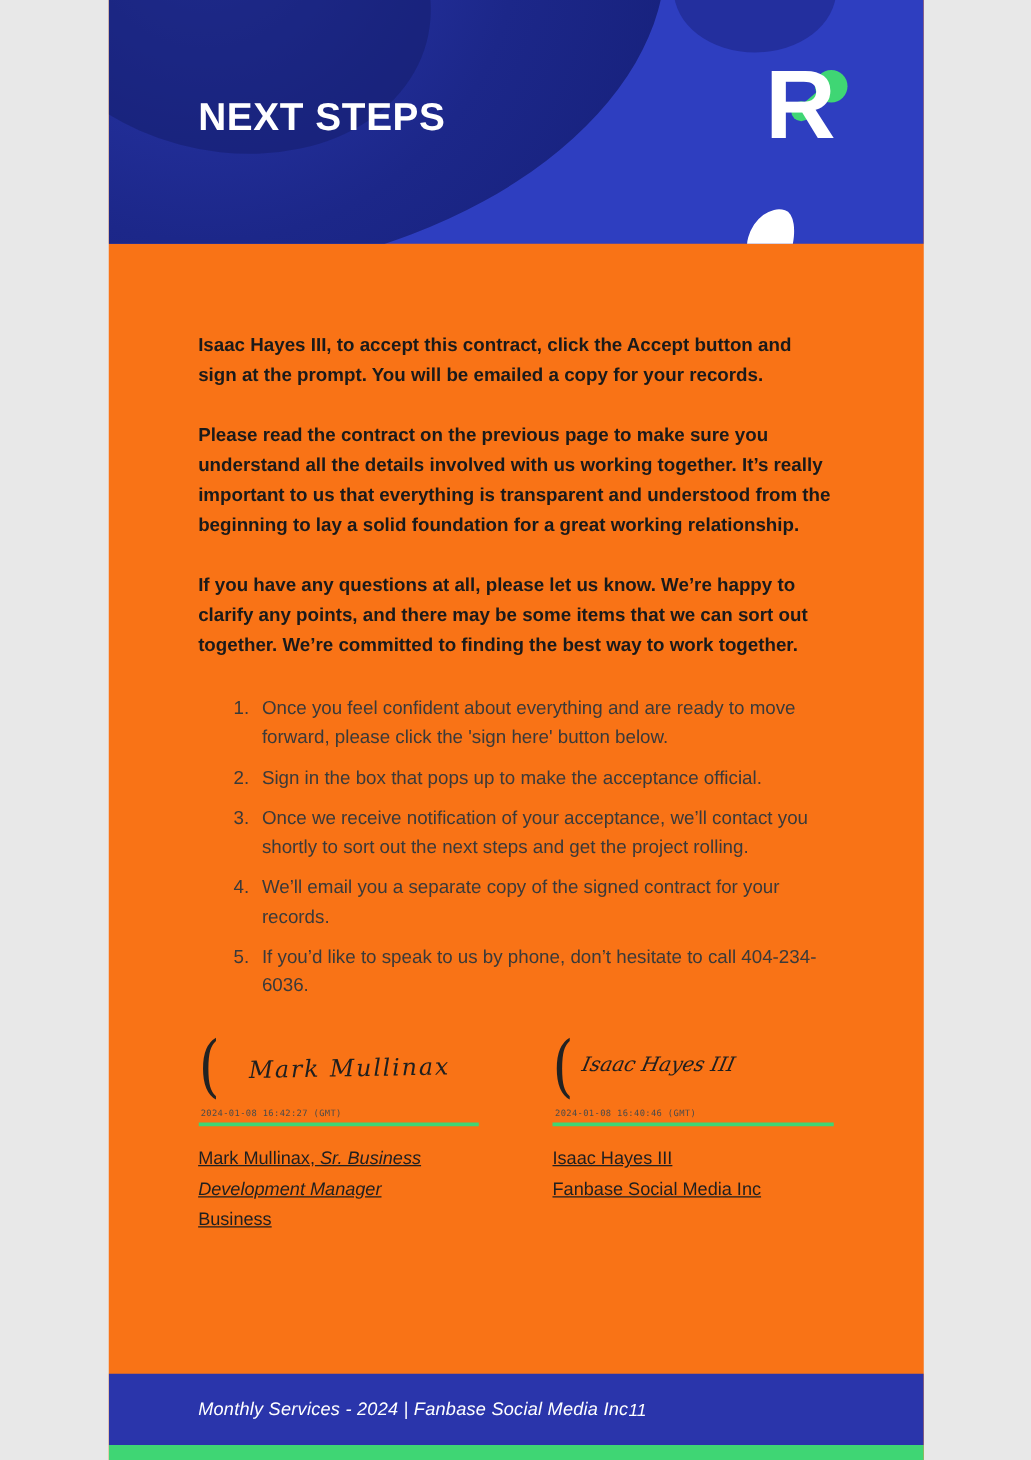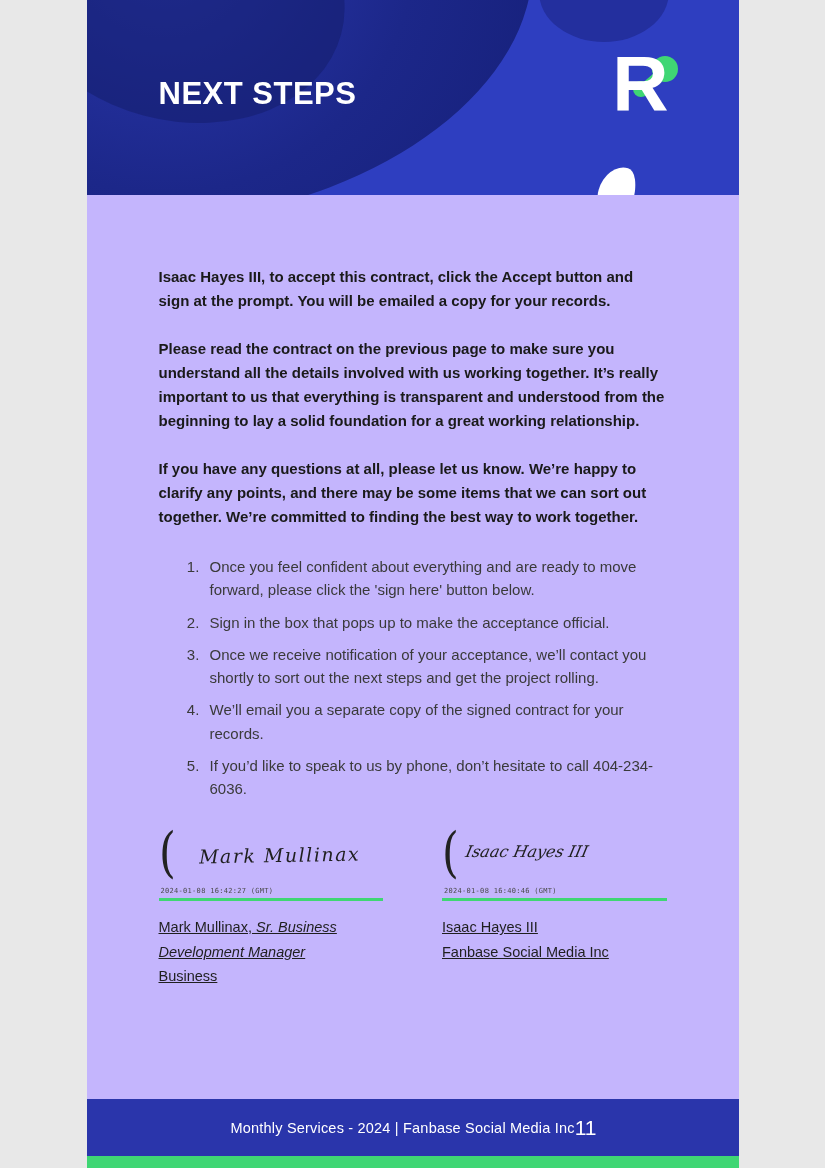--- a/index.html
+++ b/index.html
@@ -1,19 +1,19 @@
 <!DOCTYPE html>
 <html><head>
 <meta charset="utf-8">
 <style>
   * { box-sizing: border-box; }
   html, body { margin: 0; padding: 0; background: #e8e8e8; }
   .page {
     width: 652px; height: 1168px; margin: 0 auto;
-    background: #c4b5fd;
+    background: #f97316;
     font-family: "Liberation Sans", sans-serif;
     display: flex; flex-direction: column;
     position: relative; overflow: hidden;
   }
 
   
   .hero {
     position: relative; height: 195px; flex: 0 0 195px;
     background: #2e3ec0; overflow: hidden;
   }
@@ -87,25 +87,25 @@
   .sig-line { height: 3px; background: #3fd674; margin-top: 2px; }
   .sig-name, .sig-company {
     margin: 0; font-size: 14.5px; line-height: 1.68; color: #1f1f1f; text-decoration: underline;
   }
   .sig-name { margin-top: 14px; }
   .sig-name em { font-style: italic; }
 
   
   footer {
     flex: 0 0 57px; height: 57px; background: #2a35ab;
-    display: flex; align-items: center; justify-content: center;
-    padding: 0 70px 0 72px; color: #ffffff;
+    display: flex; align-items: center; justify-content: flex-start;
+    padding: 0 70px 0 72px; color: #ffffff; font-style: italic;
   }
   .footer-text { font-size: 14.5px; letter-spacing: .2px; }
-  .page-num { font-size: 21px; }
+  .page-num { font-size: 14px; }
   .green-strip { flex: 0 0 12px; height: 12px; background: #3fd674; }
 </style>
 </head>
 <body>
 
 <div class="page">
 
   <header class="hero">
     <div class="blob-a"></div>
     <div class="blob-b"></div>

